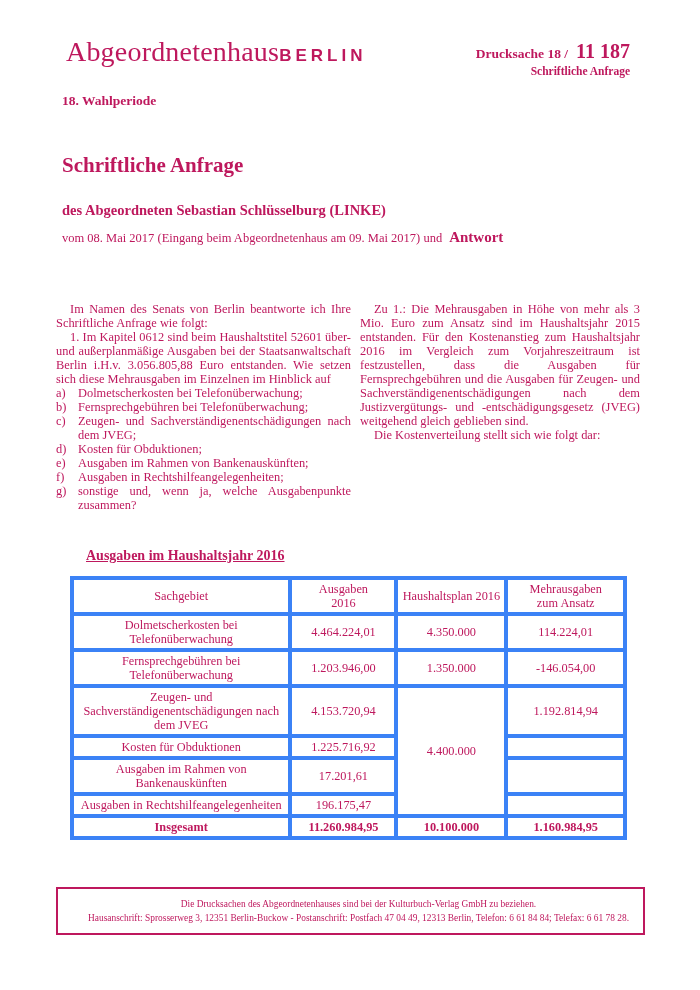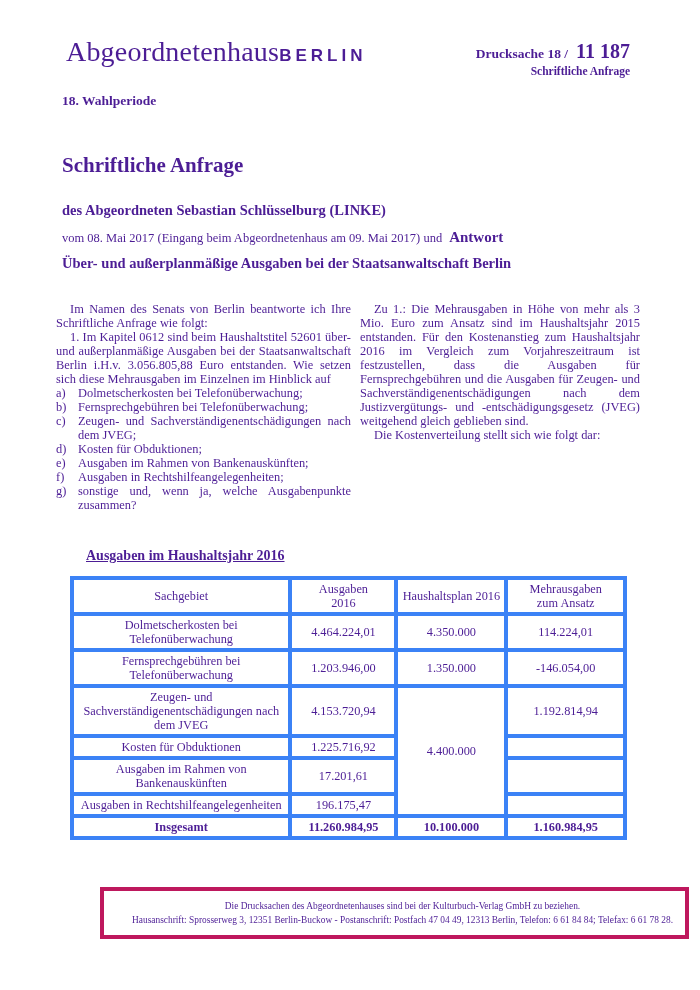--- a/index.html
+++ b/index.html
@@ -1,20 +1,20 @@
 <!DOCTYPE html>
 <html lang="de"><head>
 <meta charset="utf-8">
 <style>
   html,body{margin:0;padding:0;background:#ffffff;}
   .page{
     position:relative;
     width:700px;height:990px;
     background:#ffffff;
-    color:#4c1d95;
+    color:#be185d;
     font-family:"Liberation Serif","DejaVu Serif",serif;
     overflow:hidden;
   }
   
   .logo{
     position:absolute;left:66px;top:36px;
     display:flex;align-items:baseline;white-space:nowrap;
   }
   .logo-main{font-size:28px;letter-spacing:0.2px;}
   .logo-sub{
@@ -73,26 +73,25 @@
   tr.r2{height:28px;padding-left:34px;}
   tr.r3{height:44px;}
   tr.r4{height:17px;}
   tr.r5{height:28px;}
   tr.r6{height:17px;}
   tr.r-total{height:20px;}
   tr.r-total td{font-weight:bold;}
   
   .footer-box{
     position:absolute;left:56px;top:887px;width:589px;
-    border:4px solid #be185d;
+    border:2px solid #be185d;
     box-sizing:border-box;
     text-align:center;
     font-size:9.4px;line-height:1.45;
     padding:9px 4px 8px 20px;
-    margin-left:44px;
   }
 </style>
 </head>
 <body>
 
 <div class="page">
 
   <div class="logo">
     <span class="logo-main">Abgeordnetenhaus</span>
     <span class="logo-sub">BERLIN</span>
@@ -106,21 +105,20 @@
     <div class="doc-type">Schriftliche Anfrage</div>
   </div>
 
   <div class="wahlperiode">18. Wahlperiode</div>
 
   <div class="main-title">Schriftliche Anfrage</div>
   <div class="author-line">des Abgeordneten Sebastian Schlüsselburg (LINKE)</div>
   <div class="date-line">
     <span>vom 08. Mai 2017 (Eingang beim Abgeordnetenhaus am 09. Mai 2017) und</span><span class="answer-word">Antwort</span>
   </div>
-  <div class="subject-line">Über- und außerplanmäßige Ausgaben bei der Staatsanwaltschaft Berlin</div>
 
   <div class="columns">
     <div class="col-left">
       <p class="para">Im Namen des Senats von Berlin beantworte ich Ihre Schriftliche Anfrage wie folgt:</p>
       <p class="para para-gap">1. Im Kapitel 0612 sind beim Haushaltstitel 52601 über- und außerplanmäßige Ausgaben bei der Staatsanwaltschaft Berlin i.H.v. 3.056.805,88 Euro entstanden. Wie setzen sich diese Mehrausgaben im Einzelnen im Hinblick auf</p>
       <div class="q-list">
         <div class="list-item">
           <span class="list-marker">a)</span>
           <span class="list-text">Dolmetscherkosten bei Telefonüberwachung;</span>
         </div>

